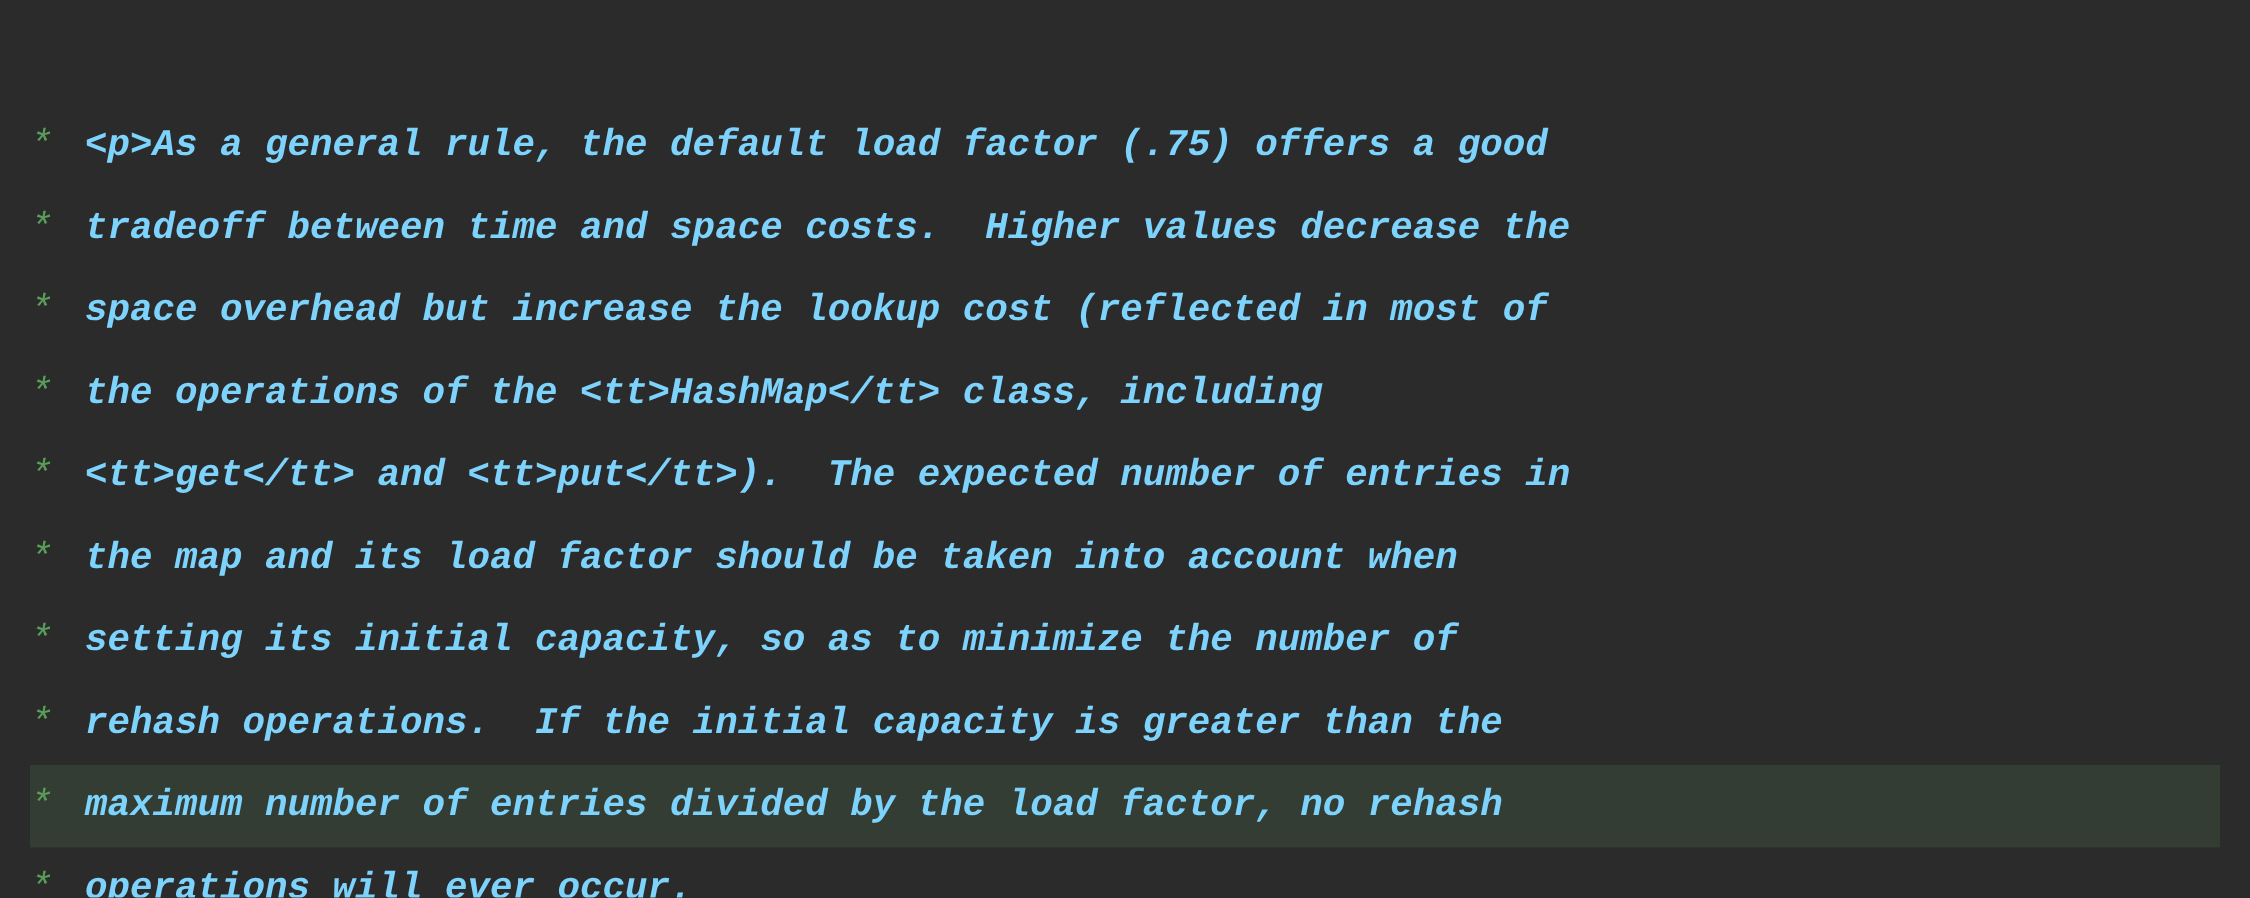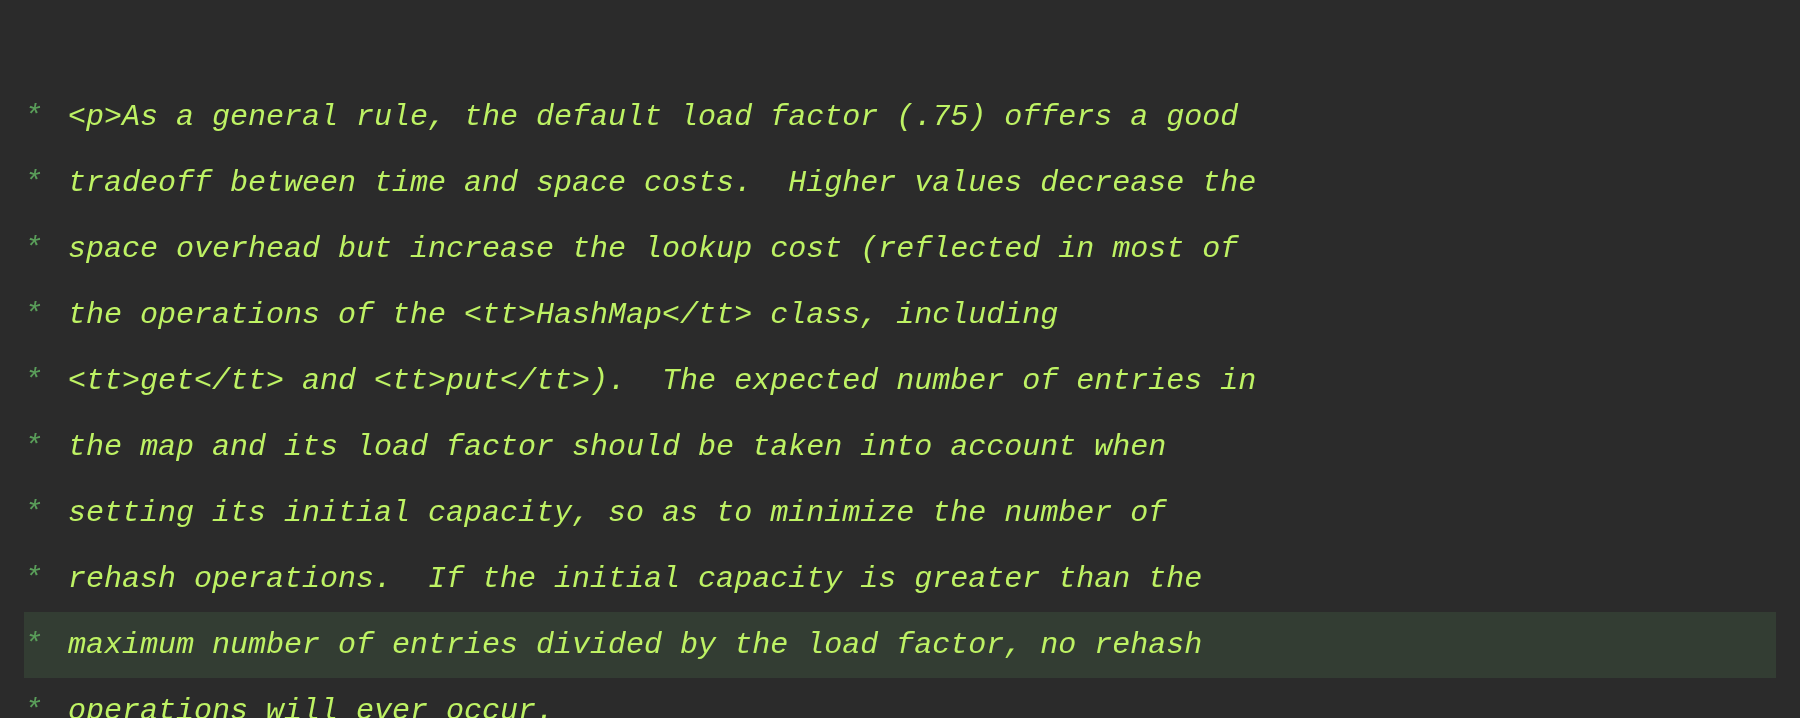--- a/index.html
+++ b/index.html
@@ -37,20 +37,21 @@
       background-color: #333d33;
     }
 
     .asterisk {
       color: #5a9e5a;
       margin-right: 8px;
       flex-shrink: 0;
     }
 
     .line-content {
-      color: #bef264;
+      color: #7dd3fc;
+      font-weight: bold;
     }
   </style>
 </head>
 <body>
 
 <div class="code-block" id="code-container">
 <div class="line"><span class="asterisk">*</span><span class="line-content"> &lt;p&gt;As a general rule, the default load factor (.75) offers a good</span></div><div class="line"><span class="asterisk">*</span><span class="line-content"> tradeoff between time and space costs.  Higher values decrease the</span></div><div class="line"><span class="asterisk">*</span><span class="line-content"> space overhead but increase the lookup cost (reflected in most of</span></div><div class="line"><span class="asterisk">*</span><span class="line-content"> the operations of the &lt;tt&gt;HashMap&lt;/tt&gt; class, including</span></div><div class="line"><span class="asterisk">*</span><span class="line-content"> &lt;tt&gt;get&lt;/tt&gt; and &lt;tt&gt;put&lt;/tt&gt;).  The expected number of entries in</span></div><div class="line"><span class="asterisk">*</span><span class="line-content"> the map and its load factor should be taken into account when</span></div><div class="line"><span class="asterisk">*</span><span class="line-content"> setting its initial capacity, so as to minimize the number of</span></div><div class="line"><span class="asterisk">*</span><span class="line-content"> rehash operations.  If the initial capacity is greater than the</span></div><div class="line line-highlighted"><span class="asterisk">*</span><span class="line-content"> maximum number of entries divided by the load factor, no rehash</span></div><div class="line"><span class="asterisk">*</span><span class="line-content"> operations will ever occur.</span></div></div>
 
 </body></html>

